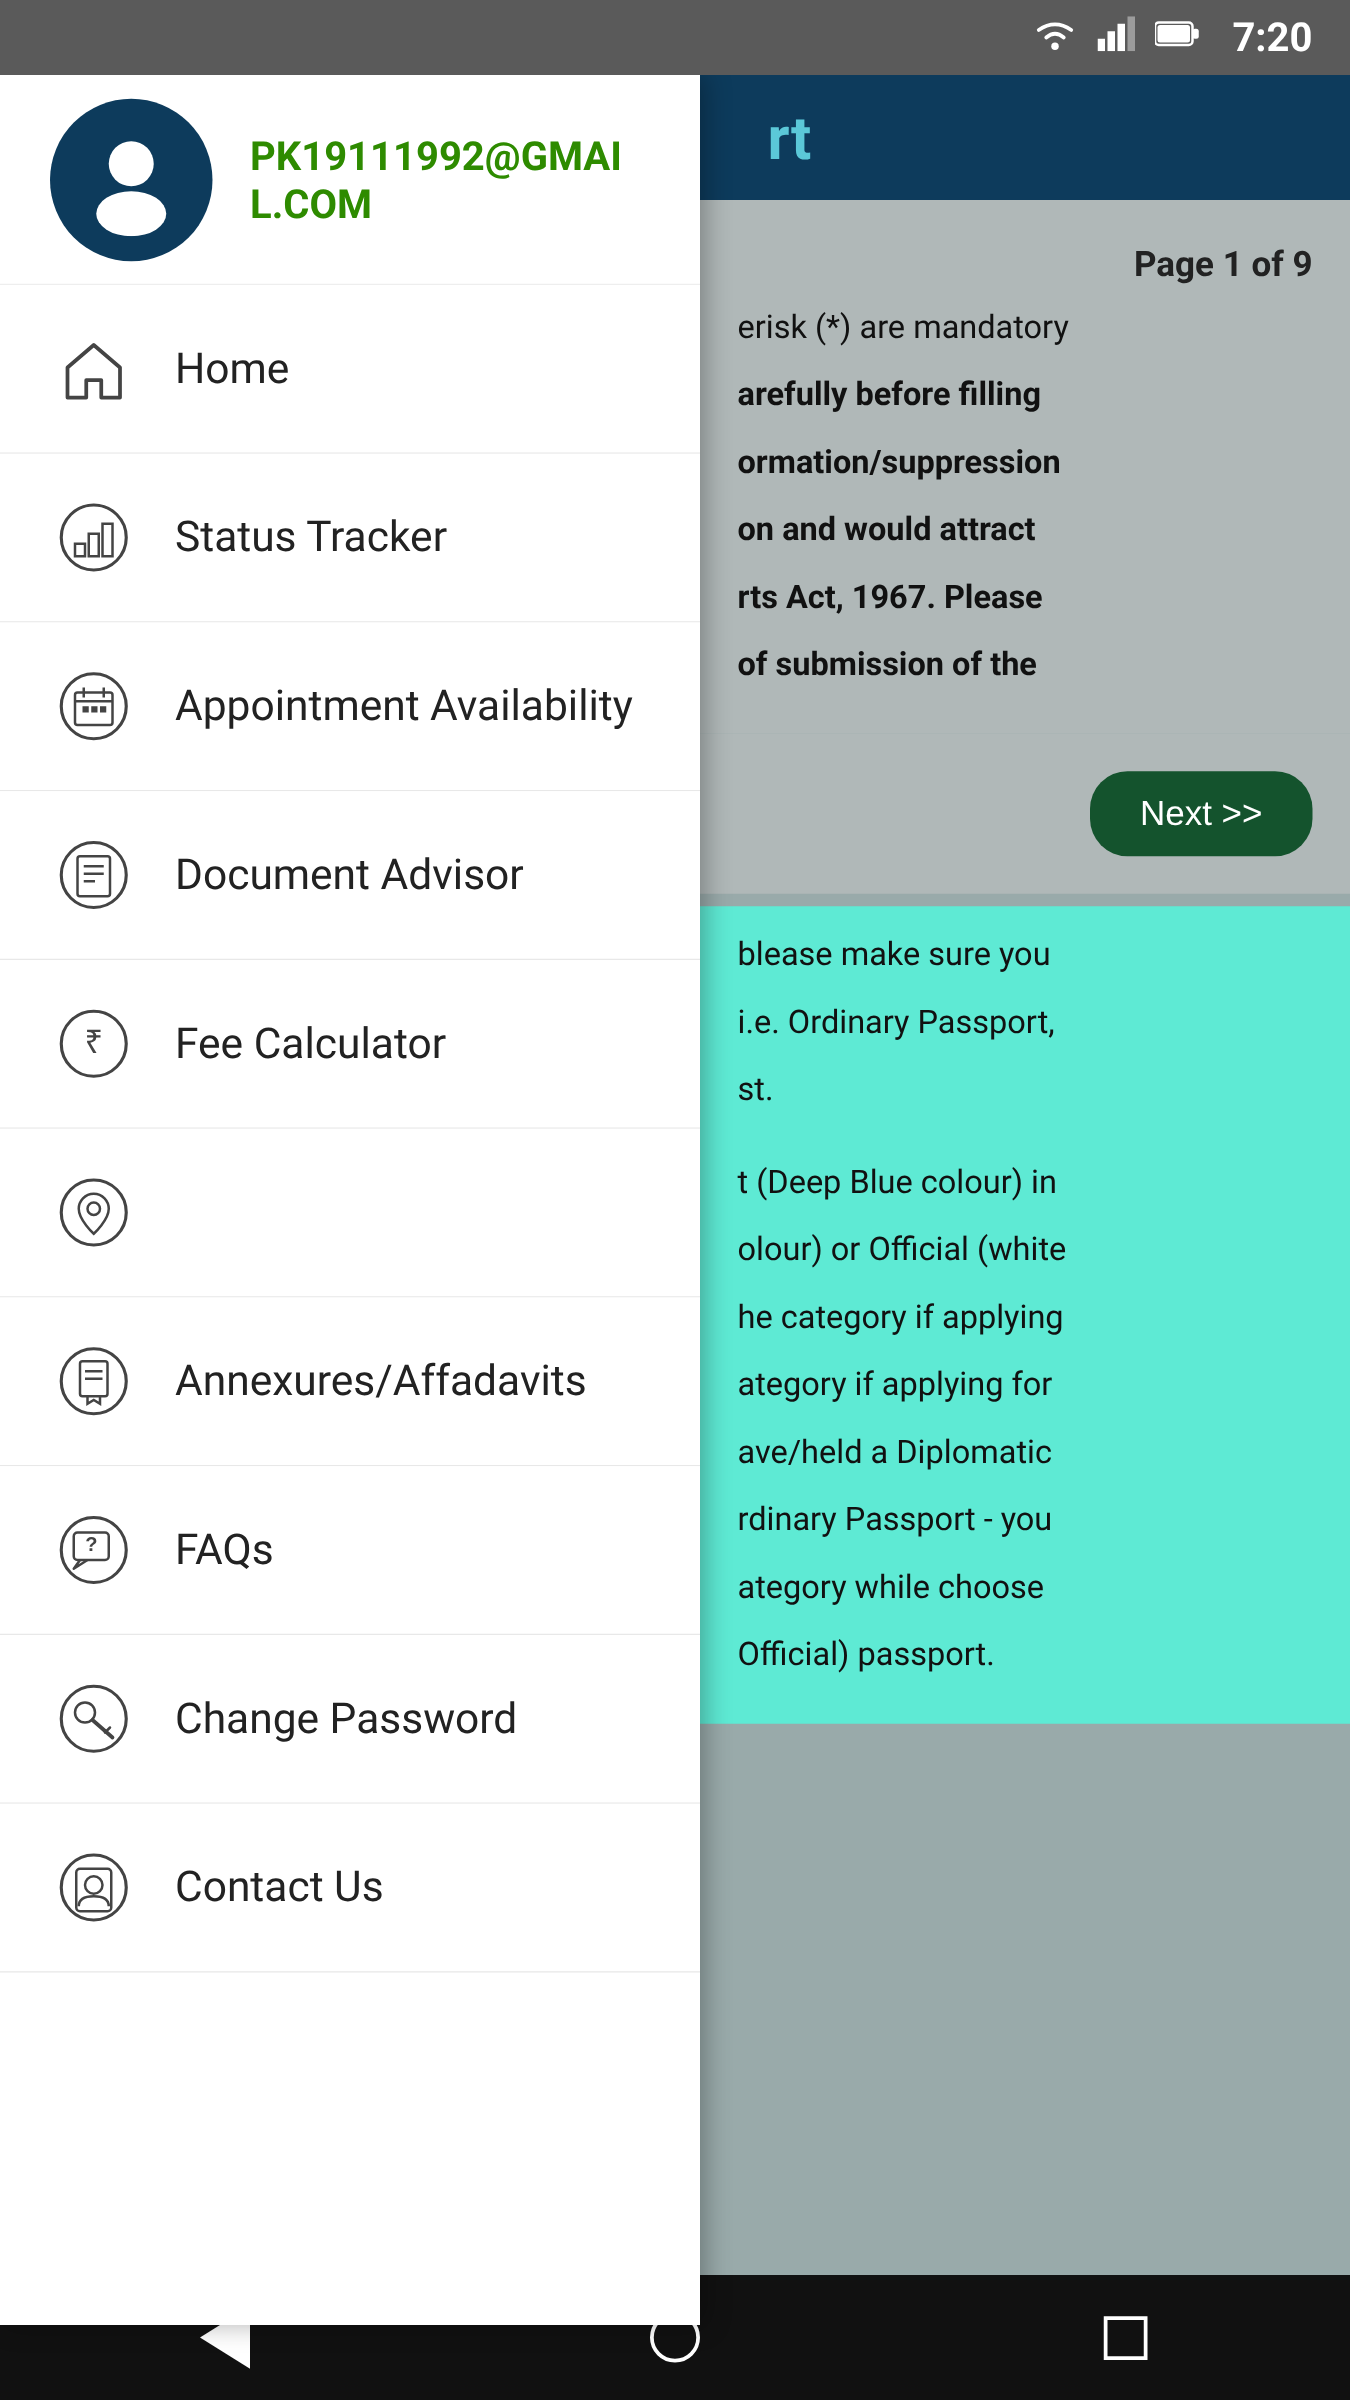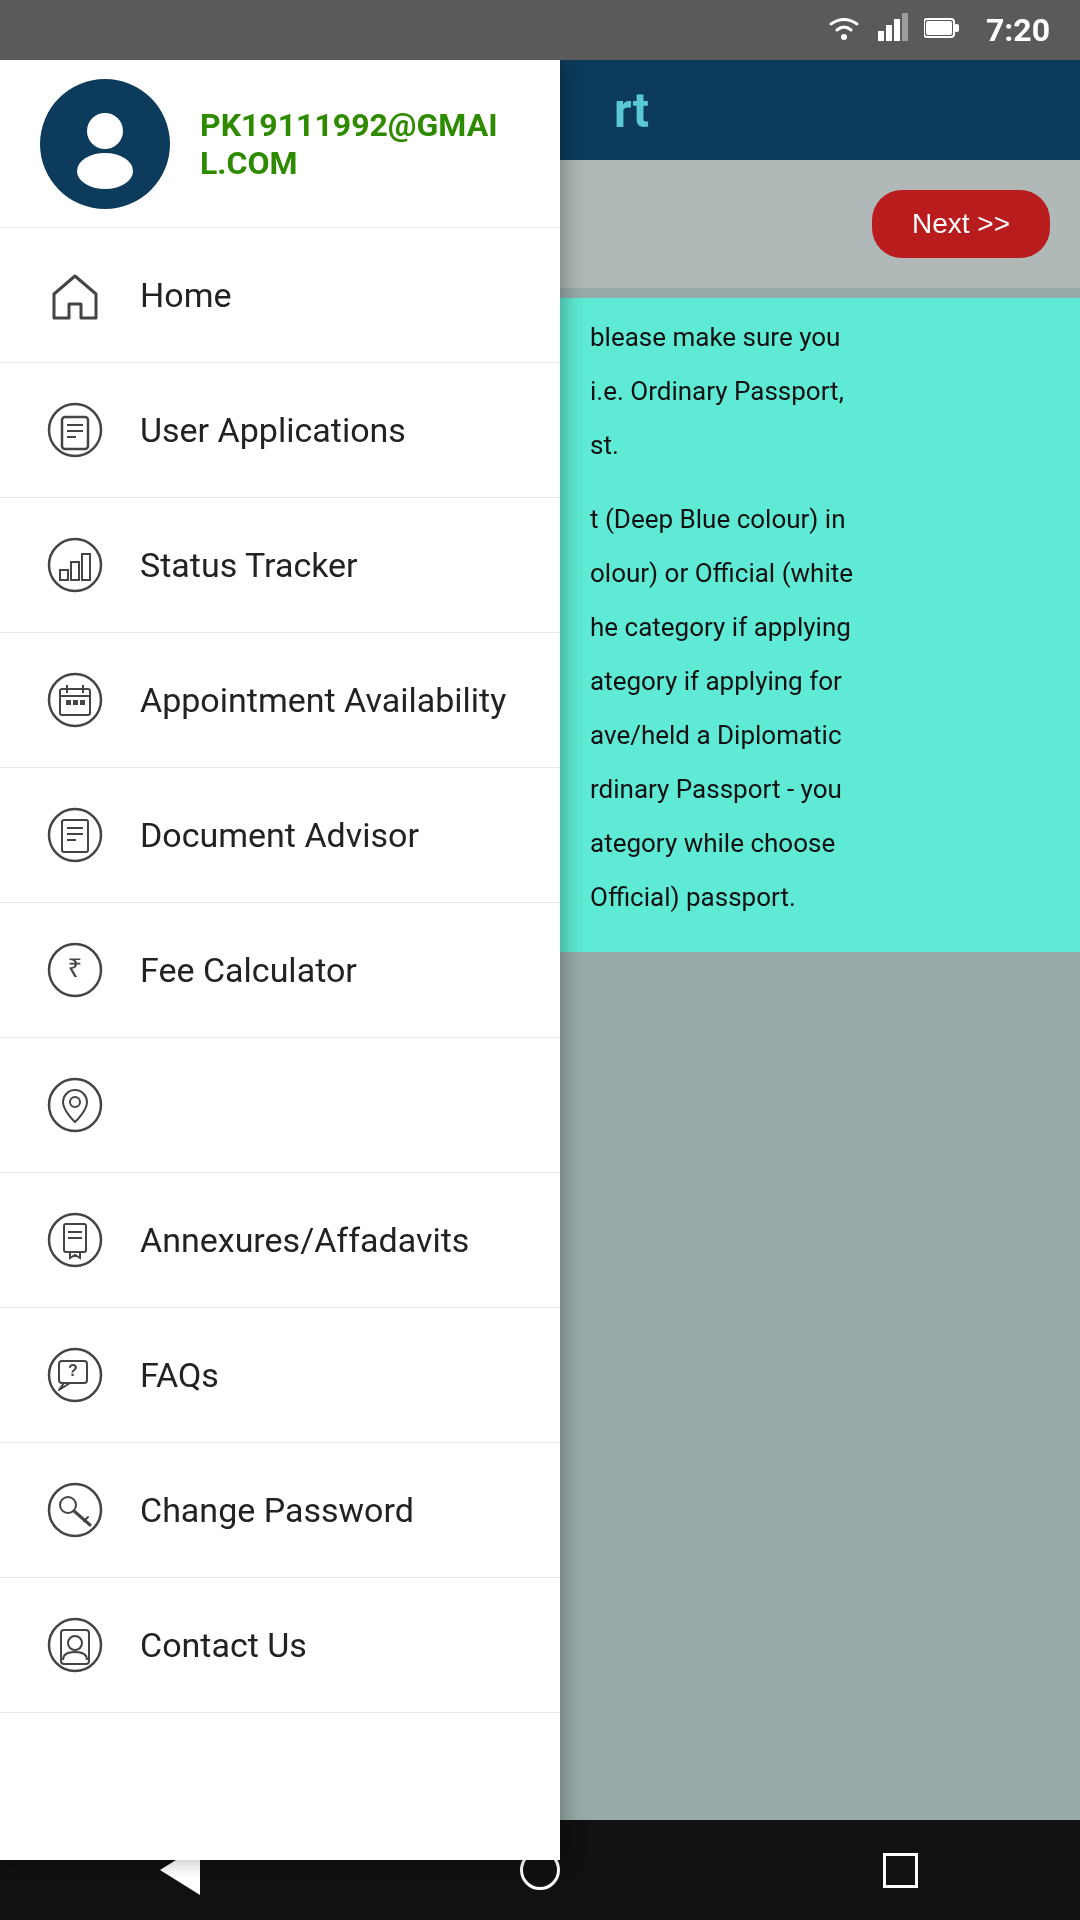--- a/index.html
+++ b/index.html
@@ -183,21 +183,21 @@
 
     .content-text-bold {
       font-weight: bold;
       font-size: 26px;
       line-height: 1.5;
       margin-bottom: 15px;
       color: #111;
     }
 
     .next-btn {
-      background: #b91c1c;
+      background: #14532d;
       color: white;
       border: none;
       border-radius: 30px;
       padding: 18px 40px;
       font-size: 28px;
       cursor: pointer;
       float: right;
       margin: 10px 0;
     }
 
@@ -302,32 +302,20 @@
 
       <div class="menu-item">
         <div class="menu-icon-wrap">
           <svg viewBox="0 0 58 58" fill="none" xmlns="http://www.w3.org/2000/svg">
             <path d="M8 28 L29 10 L50 28 L50 52 L35 52 L35 38 L23 38 L23 52 L8 52 Z" stroke="#444" stroke-width="3" fill="none" stroke-linejoin="round"></path>
           </svg>
         </div>
         <span class="menu-label">Home</span>
       </div>
 
-      <div class="menu-item">
-        <div class="menu-icon-wrap">
-          <svg viewBox="0 0 58 58" fill="none" xmlns="http://www.w3.org/2000/svg">
-            <circle cx="29" cy="29" r="26" stroke="#444" stroke-width="2.5" fill="none"></circle>
-            <rect x="16" y="16" width="26" height="32" rx="3" stroke="#444" stroke-width="2.5" fill="none"></rect>
-            <line x1="21" y1="24" x2="37" y2="24" stroke="#444" stroke-width="2"></line>
-            <line x1="21" y1="30" x2="37" y2="30" stroke="#444" stroke-width="2"></line>
-            <line x1="21" y1="36" x2="30" y2="36" stroke="#444" stroke-width="2"></line>
-          </svg>
-        </div>
-        <span class="menu-label">User Applications</span>
-      </div>
 
       <div class="menu-item">
         <div class="menu-icon-wrap">
           <svg viewBox="0 0 58 58" fill="none" xmlns="http://www.w3.org/2000/svg">
             <circle cx="29" cy="29" r="26" stroke="#444" stroke-width="2.5" fill="none"></circle>
             <rect x="14" y="34" width="8" height="10" stroke="#444" stroke-width="2" fill="none"></rect>
             <rect x="25" y="26" width="8" height="18" stroke="#444" stroke-width="2" fill="none"></rect>
             <rect x="36" y="18" width="8" height="26" stroke="#444" stroke-width="2" fill="none"></rect>
           </svg>
         </div>
@@ -431,20 +419,29 @@
         </div>
         <span class="menu-label">Contact Us</span>
       </div>
 
     </div>
   </div>
 
   <div class="right-panel">
     <div class="right-header">
       <span class="right-header-text">rt</span>
+    </div>
+    <div class="right-content">
+      <div class="page-indicator">Page 1 of 9</div>
+      <div class="content-text">erisk (*) are mandatory</div>
+      <div class="content-text-bold">arefully before filling</div>
+      <div class="content-text-bold">ormation/suppression</div>
+      <div class="content-text-bold">on and would attract</div>
+      <div class="content-text-bold">rts Act, 1967. Please</div>
+      <div class="content-text-bold">of submission of the</div>
     </div>
     <div style="padding: 20px 30px; background: #b0b8b8; overflow: hidden;">
       <button class="next-btn">Next &gt;&gt;</button>
     </div>
     <div class="gray-section">
       <div class="content-text">blease make sure you</div>
       <div class="content-text">i.e. Ordinary Passport,</div>
       <div class="content-text">st.</div>
       <div style="height:20px"></div>
       <div class="content-text">t (Deep Blue colour) in</div>

